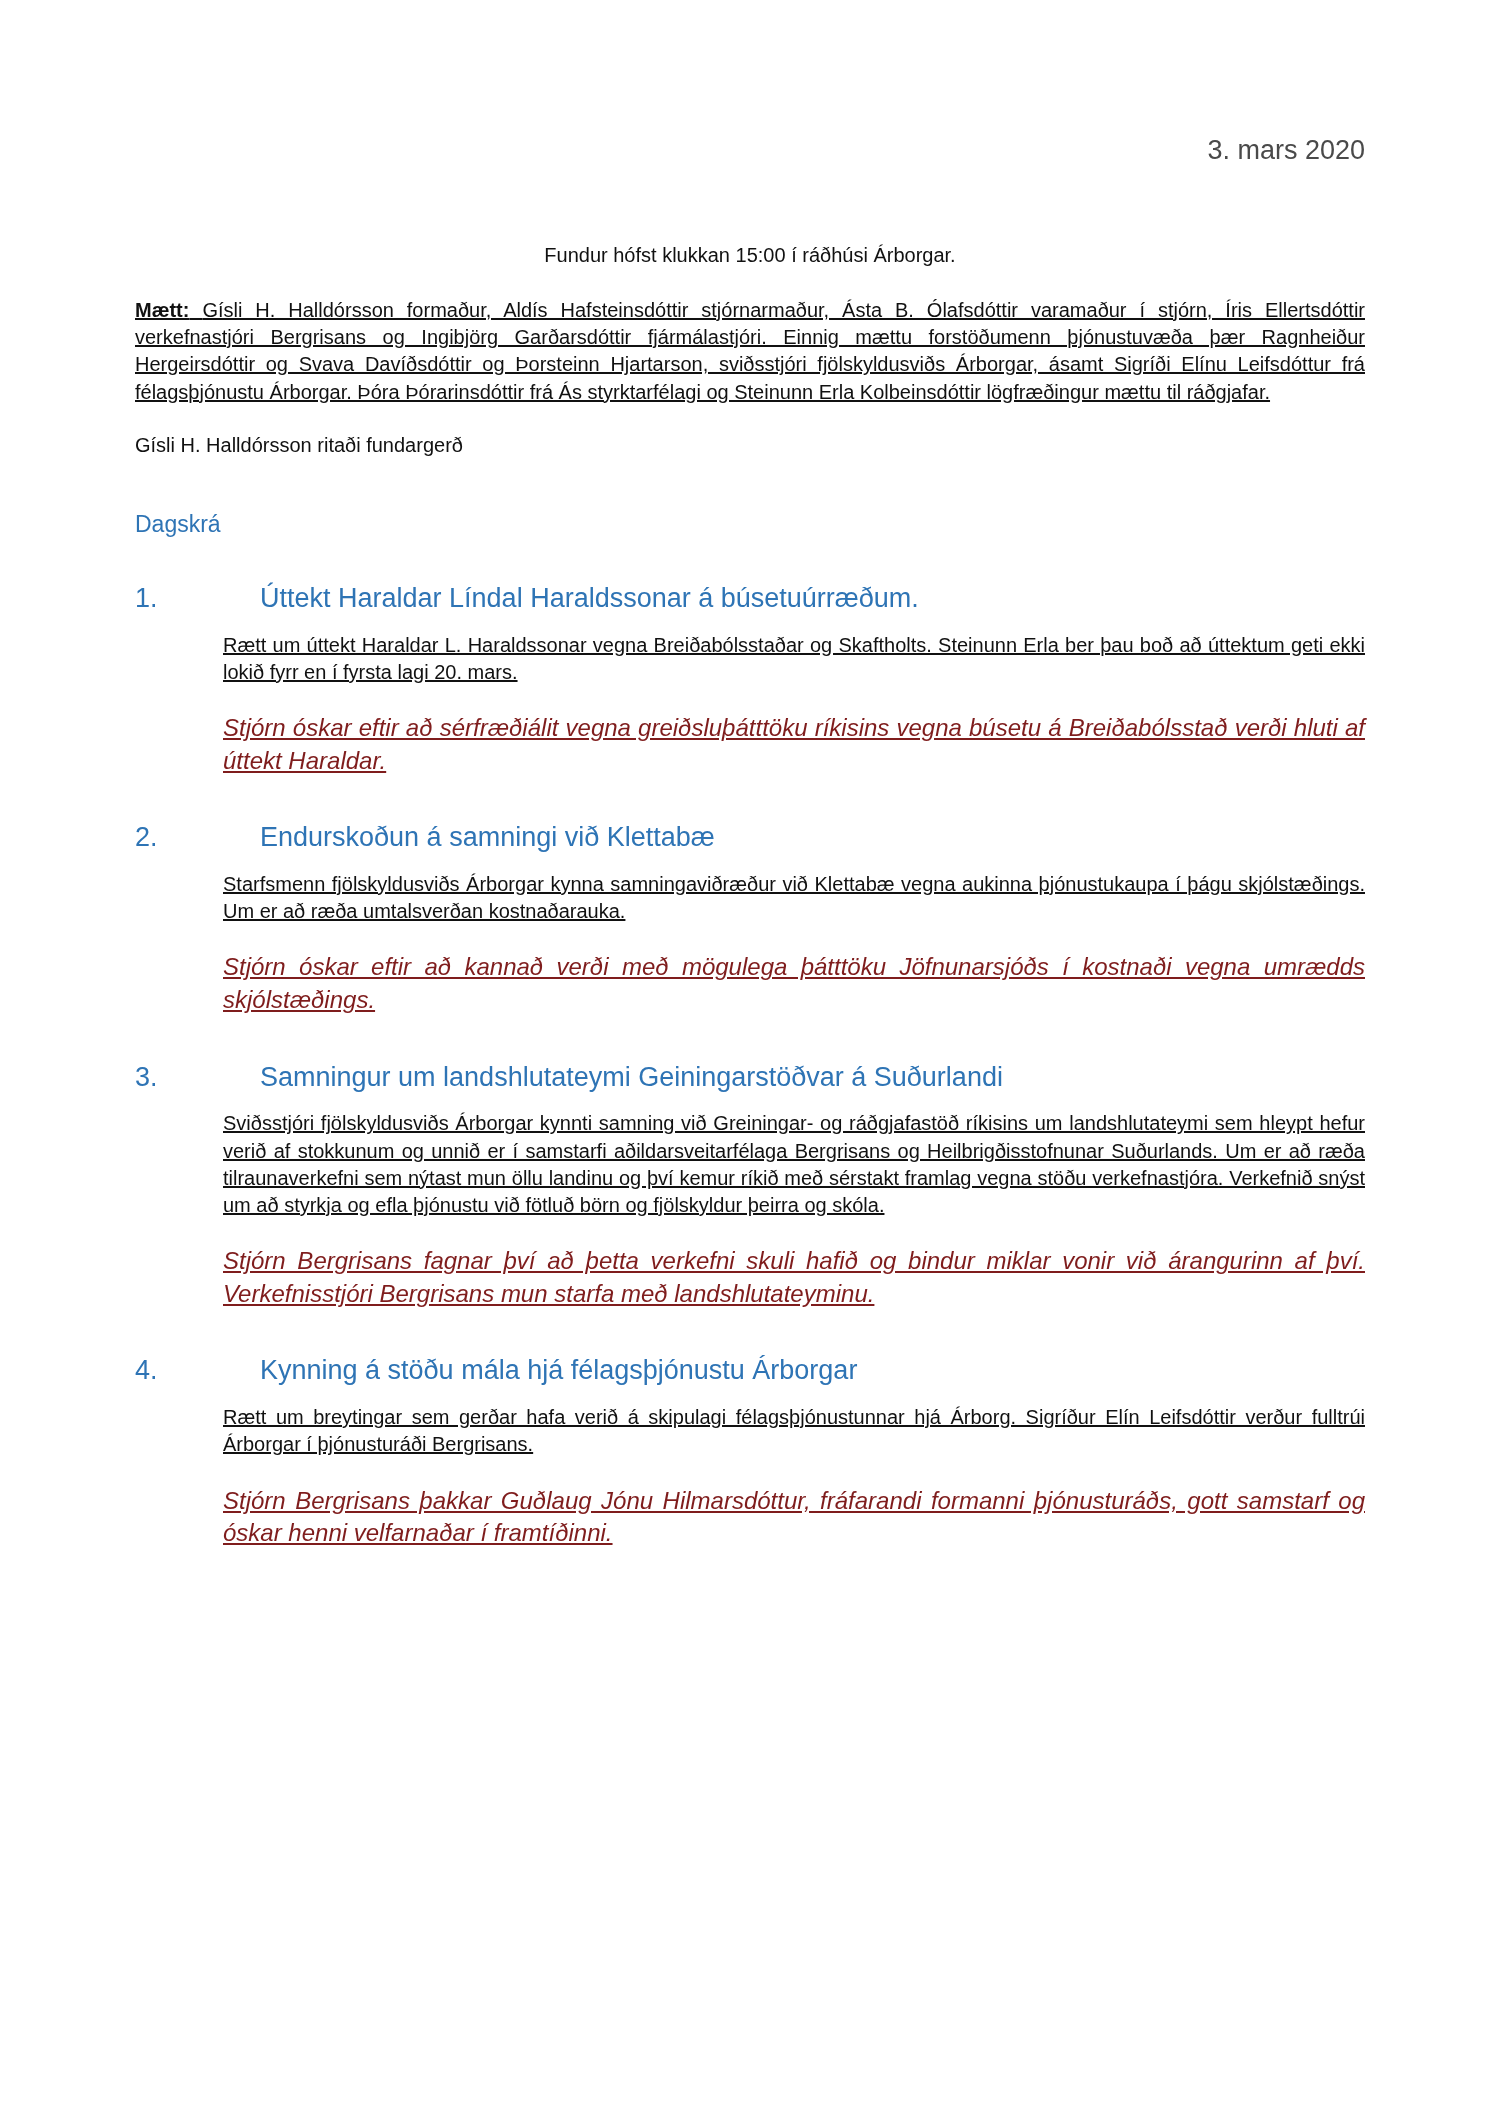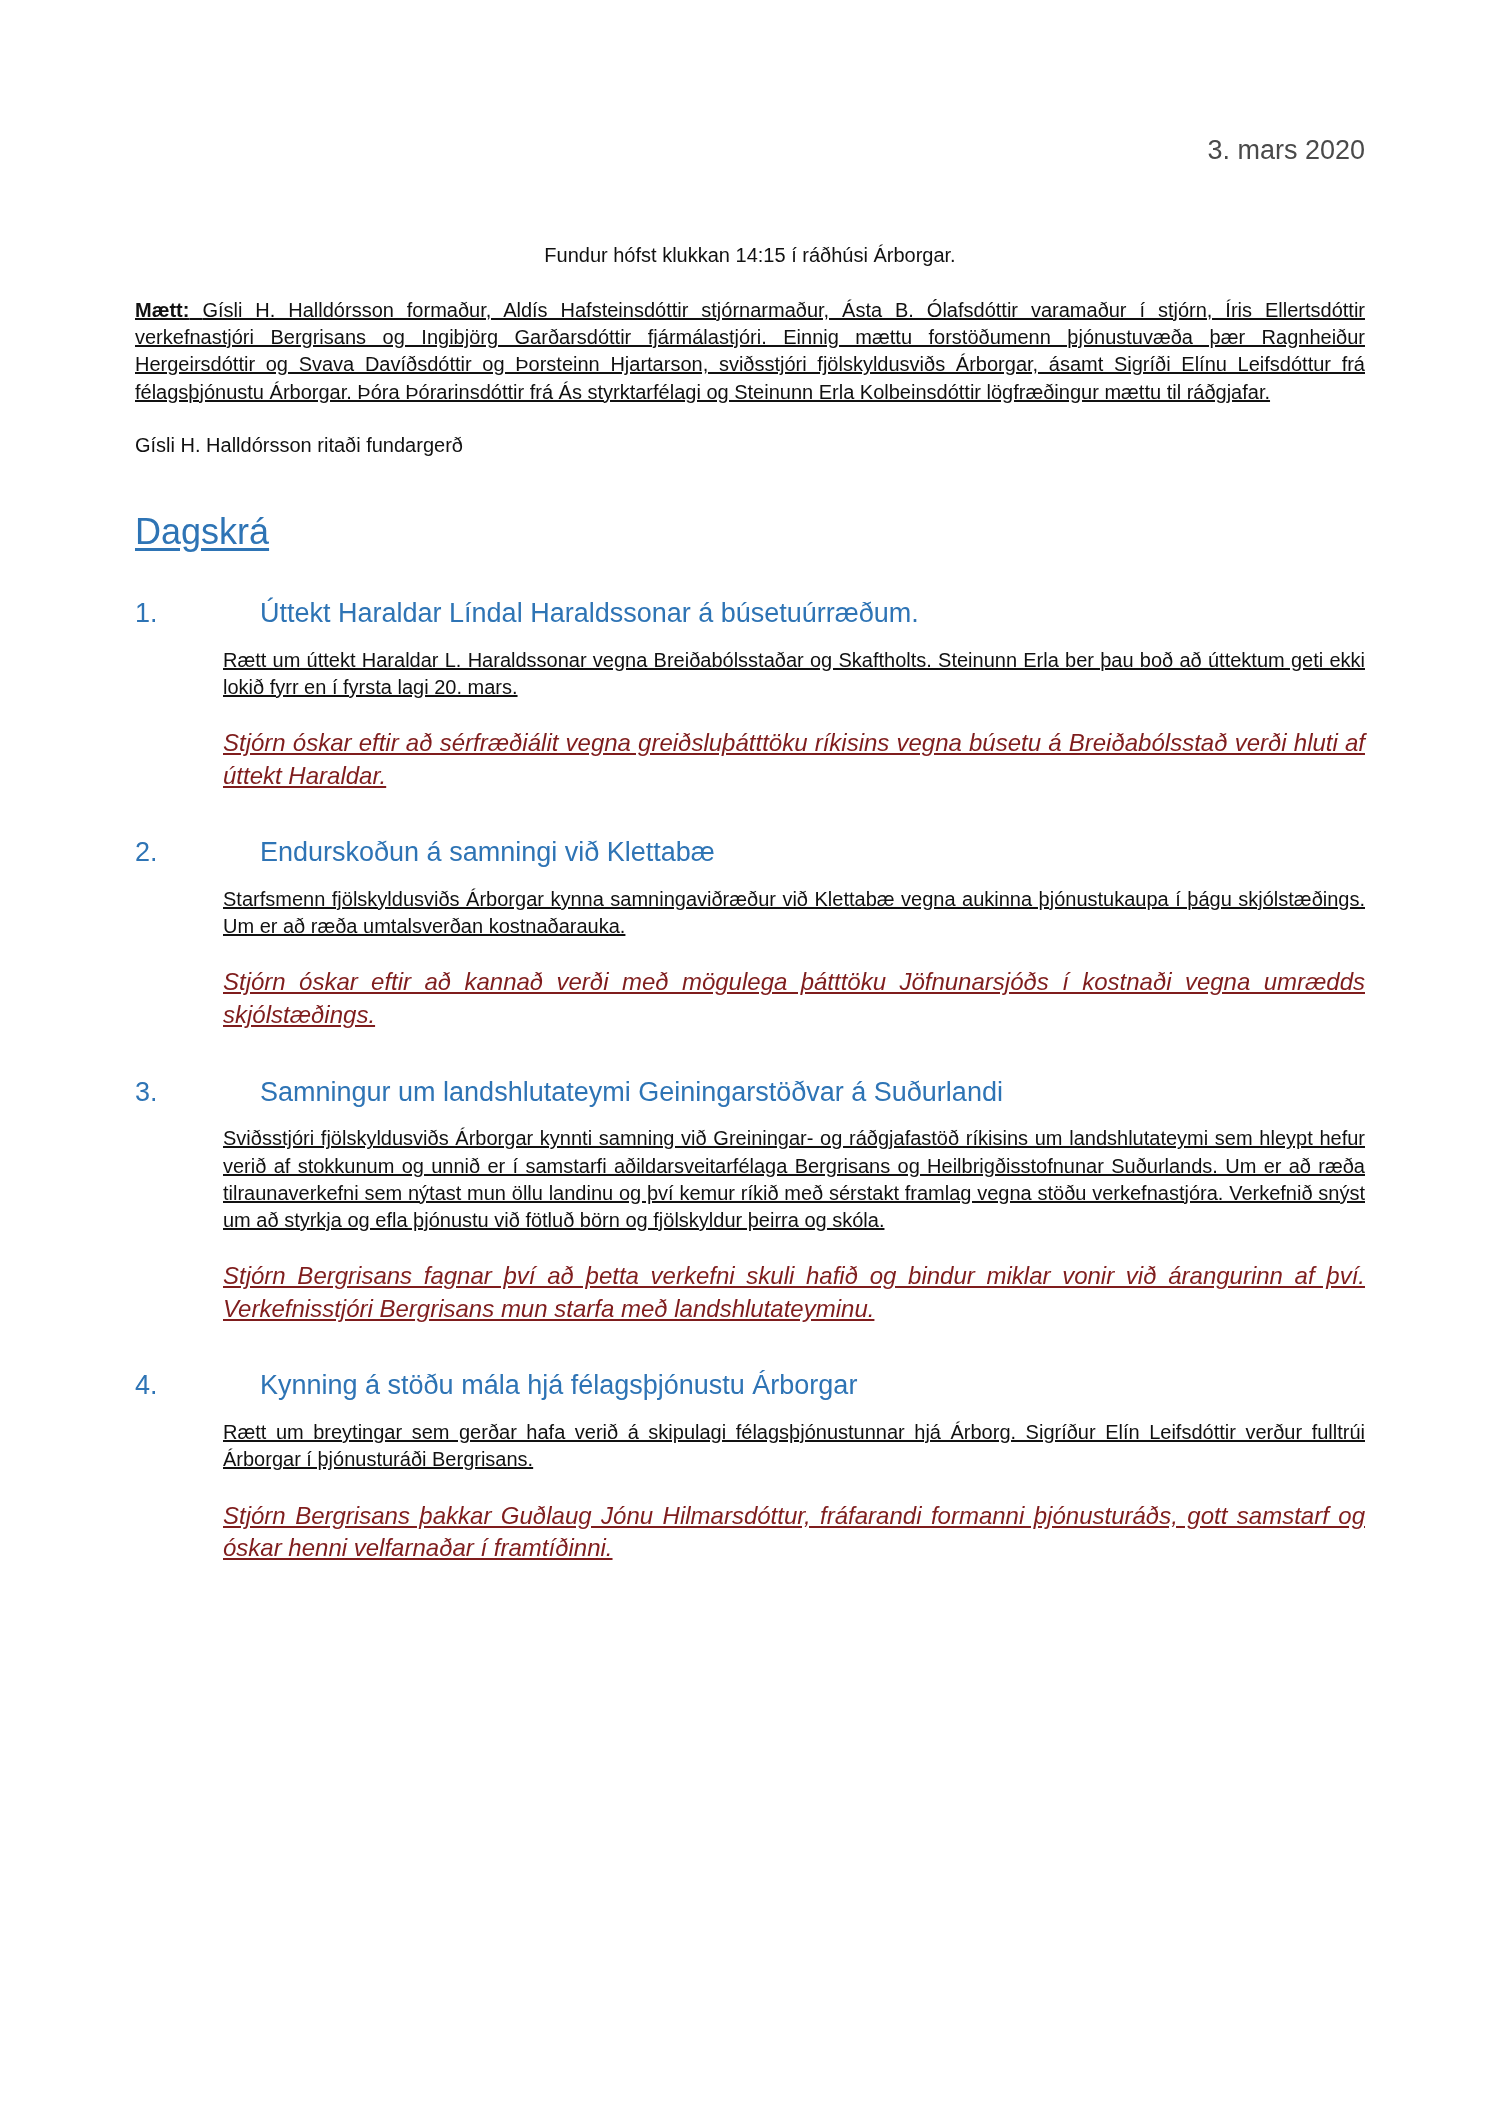--- a/index.html
+++ b/index.html
@@ -46,24 +46,23 @@
     line-height: 1.36;
     margin: 0 0 26px 0;
     color: #111;
   }
   .justify {
     text-align: justify;
     text-justify: inter-word;
     text-decoration: underline;
   }
   .agenda-heading {
-    font-size: 36px;
+    font-size: 23px;
     font-weight: 400;
     color: #2e74b5;
-    text-decoration: underline;
     text-underline-offset: 4px;
     margin: 52px 0 44px 0;
   }
   .agenda-item {
     margin: 0 0 44px 0;
   }
   .item-head {
     display: flex;
     align-items: baseline;
     font-size: 27px;
@@ -96,21 +95,21 @@
     color: #7f1d1d;
   }
 </style>
 </head>
 <body>
 
 <div class="page">
 
   <div class="doc-date">3. mars 2020</div>
 
-  <p class="centered-line">Fundur hófst klukkan 14:15 í ráðhúsi Árborgar.</p>
+  <p class="centered-line">Fundur hófst klukkan 15:00 í ráðhúsi Árborgar.</p>
 
   <p class="body-par justify"><strong>Mætt:</strong> <span>Gísli H. Halldórsson formaður, Aldís Hafsteinsdóttir stjórnarmaður, Ásta B. Ólafsdóttir varamaður í stjórn, Íris Ellertsdóttir verkefnastjóri Bergrisans og Ingibjörg Garðarsdóttir fjármálastjóri. Einnig mættu forstöðumenn þjónustuvæða þær Ragnheiður Hergeirsdóttir og Svava Davíðsdóttir og Þorsteinn Hjartarson, sviðsstjóri fjölskyldusviðs Árborgar, ásamt Sigríði Elínu Leifsdóttur frá félagsþjónustu Árborgar. Þóra Þórarinsdóttir frá Ás styrktarfélagi og Steinunn Erla Kolbeinsdóttir lögfræðingur mættu til ráðgjafar.</span></p>
 
   <p class="body-par">Gísli H. Halldórsson ritaði fundargerð</p>
 
   <h2 class="agenda-heading">Dagskrá</h2>
 
   <section class="agenda-item">
     <div class="item-head">
       <span class="item-num">1.</span>

